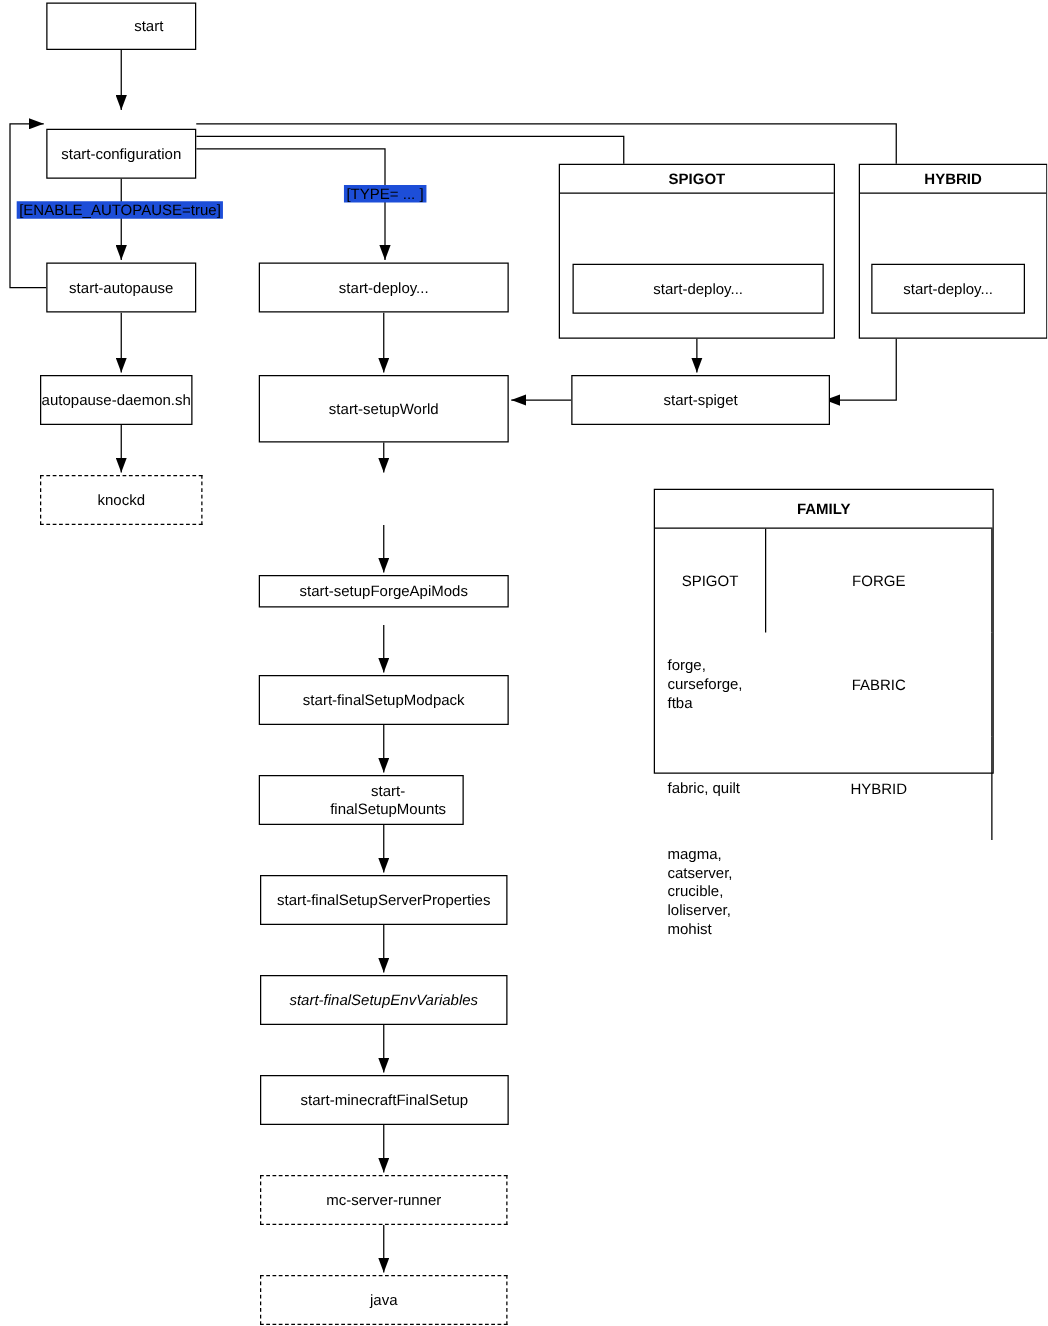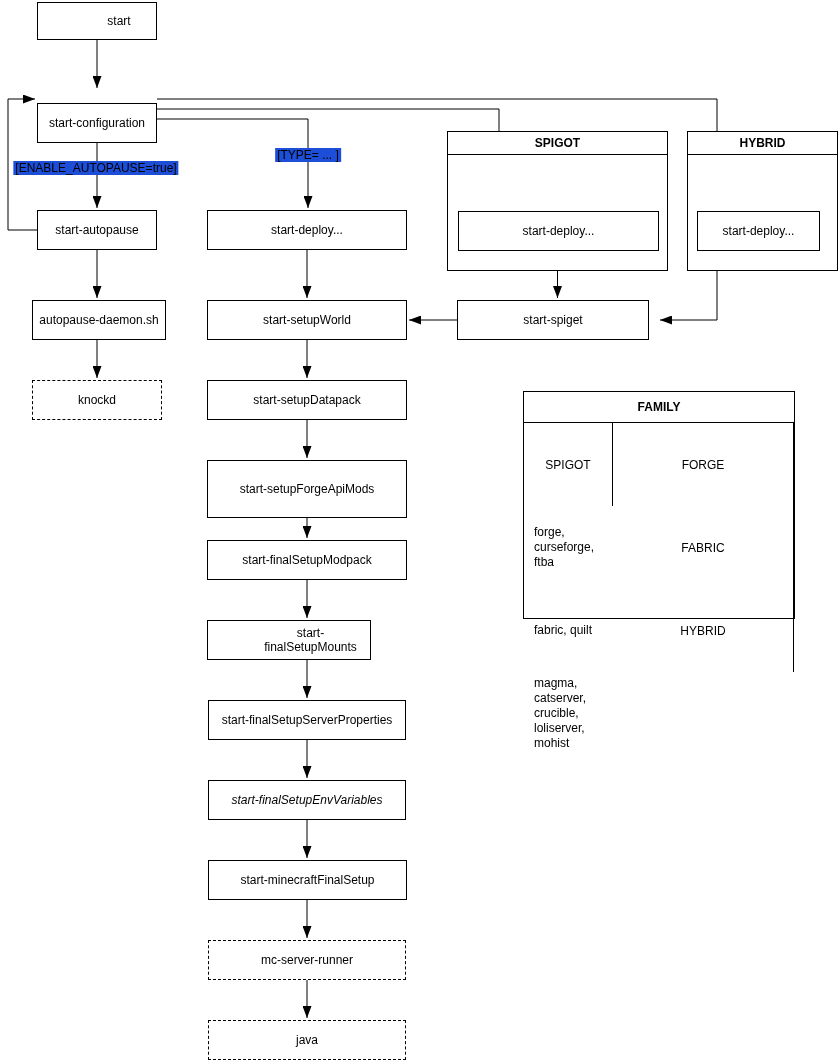--- a/index.html
+++ b/index.html
@@ -44,34 +44,34 @@
     position: absolute;
     transform: translate(-50%, -50%);
     background: #1d4ed8;
     padding: 0 2px;
     white-space: nowrap;
   }
   
   #n-start        { left: 37px;  top: 2px;    width: 120px; height: 38px; padding-left: 44px; }
   #n-config       { left: 37px;  top: 90px;   width: 120px; height: 40px; margin-top: 13px; }
   #n-autopause    { left: 37px;  top: 210px;  width: 120px; height: 40px; }
-  #n-daemon       { left: 32px;  top: 300px;  width: 134px; height: 40px; }
+  #n-daemon       { left: 32px;  top: 300px;  width: 122px; height: 40px; }
   #n-knockd       { left: 32px;  top: 380px;  width: 130px; height: 40px; }
   #n-deploy-mid   { left: 207px; top: 210px;  width: 200px; height: 40px; }
-  #n-setupworld   { left: 207px; top: 300px;  width: 200px; height: 40px; }
+  #n-setupworld   { left: 207px; top: 300px;  width: 200px; height: 54px; }
   #n-datapack     { left: 207px; top: 380px;  width: 200px; height: 40px; }
-  #n-forgeapimods { left: 207px; top: 460px;  width: 200px; height: 58px; }
+  #n-forgeapimods { left: 207px; top: 460px;  width: 200px; height: 26px; }
   #n-modpack      { left: 207px; top: 540px;  width: 200px; height: 40px; }
   #n-mounts       { left: 207px; top: 620px;  width: 164px; height: 40px; padding-left: 43px; }
   #n-serverprops  { left: 208px; top: 700px;  width: 198px; height: 40px; }
   #n-envvars      { left: 208px; top: 780px;  width: 198px; height: 40px; font-style: italic; }
   #n-mcfinal      { left: 208px; top: 860px;  width: 199px; height: 40px; }
   #n-mcrunner     { left: 208px; top: 940px;  width: 198px; height: 40px; }
   #n-java         { left: 208px; top: 1020px; width: 198px; height: 40px; }
-  #n-spiget       { left: 457px; top: 300px;  width: 192px; height: 40px; }
+  #n-spiget       { left: 457px; top: 300px;  width: 207px; height: 40px; }
   #g-spigot       { left: 447px; top: 131px;  width: 221px; height: 140px; }
   #g-hybrid       { left: 687px; top: 131px;  width: 151px; height: 140px; }
   #n-deploy-spigot{ left: 10px;  top: 79px;   width: 201px; height: 40px; }
   #n-deploy-hybrid{ left: 9px;   top: 79px;   width: 123px; height: 40px; }
   #lbl-autopause  { left: 96px;  top: 168px; }
   #lbl-type       { left: 308px; top: 155px; }
   
   #family-table {
     position: absolute;
     left: 523px; top: 391px; width: 272px; height: 228px;
@@ -147,21 +147,20 @@
   </svg>
 
   <div class="node" id="n-start">start</div>
   <div class="node" id="n-config">start-configuration</div>
   <div class="node" id="n-autopause">start-autopause</div>
   <div class="node" id="n-daemon">autopause-daemon.sh</div>
   <div class="node dashed" id="n-knockd">knockd</div>
 
   <div class="node" id="n-deploy-mid">start-deploy...</div>
   <div class="node" id="n-setupworld">start-setupWorld</div>
-  <div class="node" id="n-datapack">start-setupDatapack</div>
   <div class="node" id="n-forgeapimods">start-setupForgeApiMods</div>
   <div class="node" id="n-modpack">start-finalSetupModpack</div>
   <div class="node" id="n-mounts">start-finalSetupMounts</div>
   <div class="node" id="n-serverprops">start-finalSetupServerProperties</div>
   <div class="node" id="n-envvars">start-finalSetupEnvVariables</div>
   <div class="node" id="n-mcfinal">start-minecraftFinalSetup</div>
   <div class="node dashed" id="n-mcrunner">mc-server-runner</div>
   <div class="node dashed" id="n-java">java</div>
 
   <div class="group" id="g-spigot">

